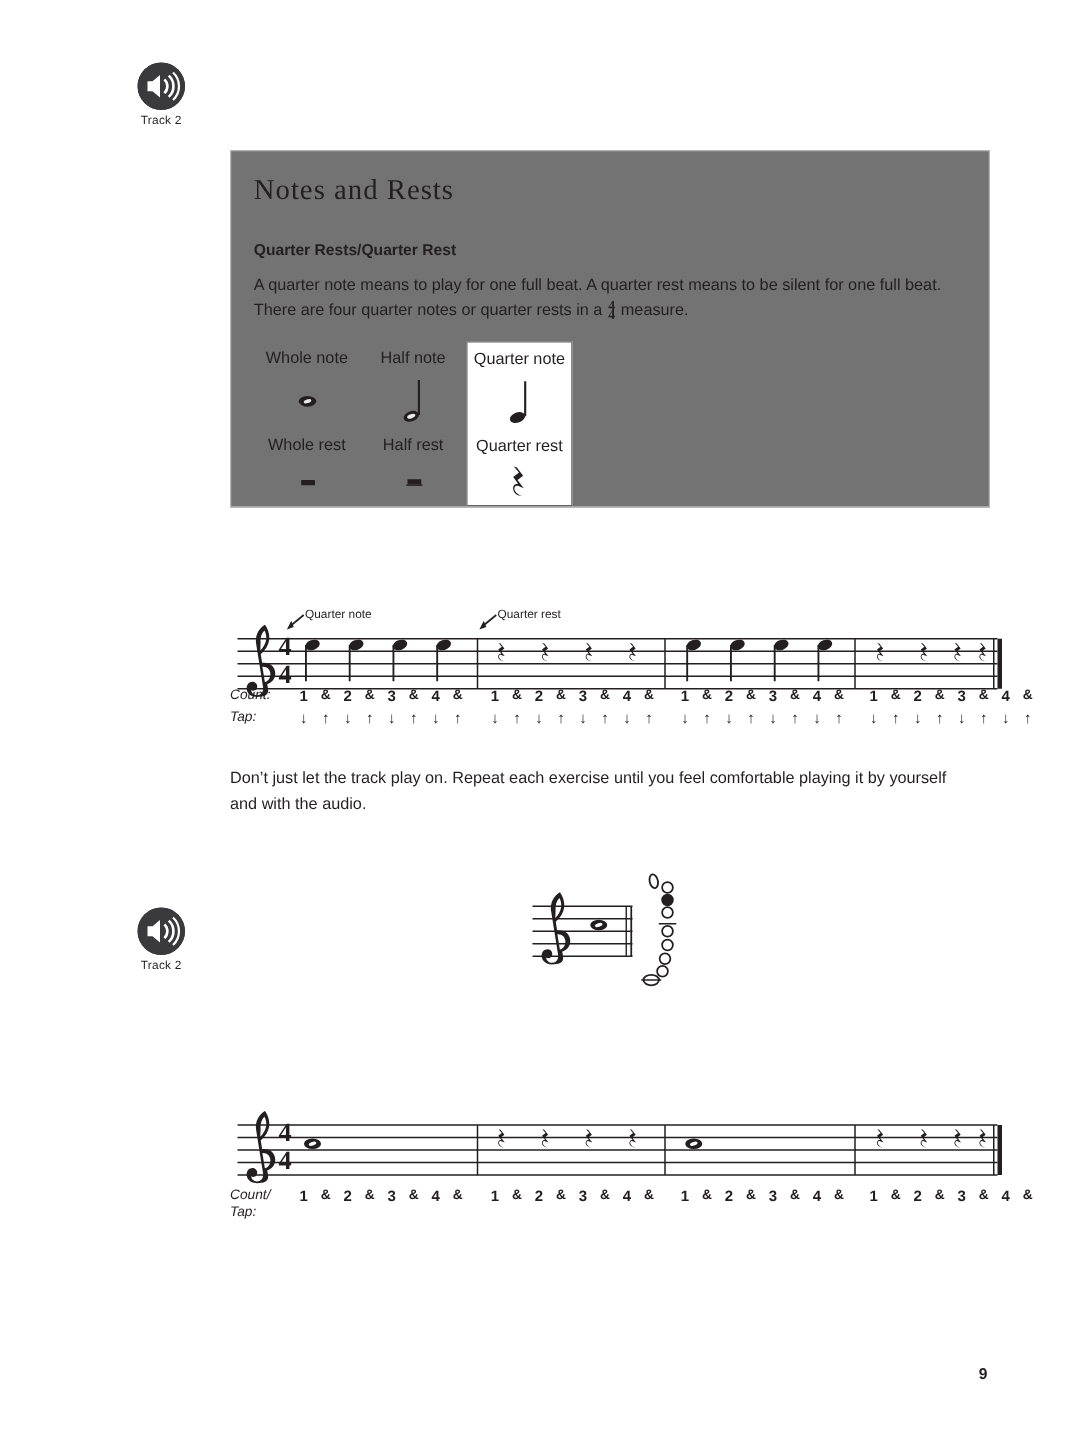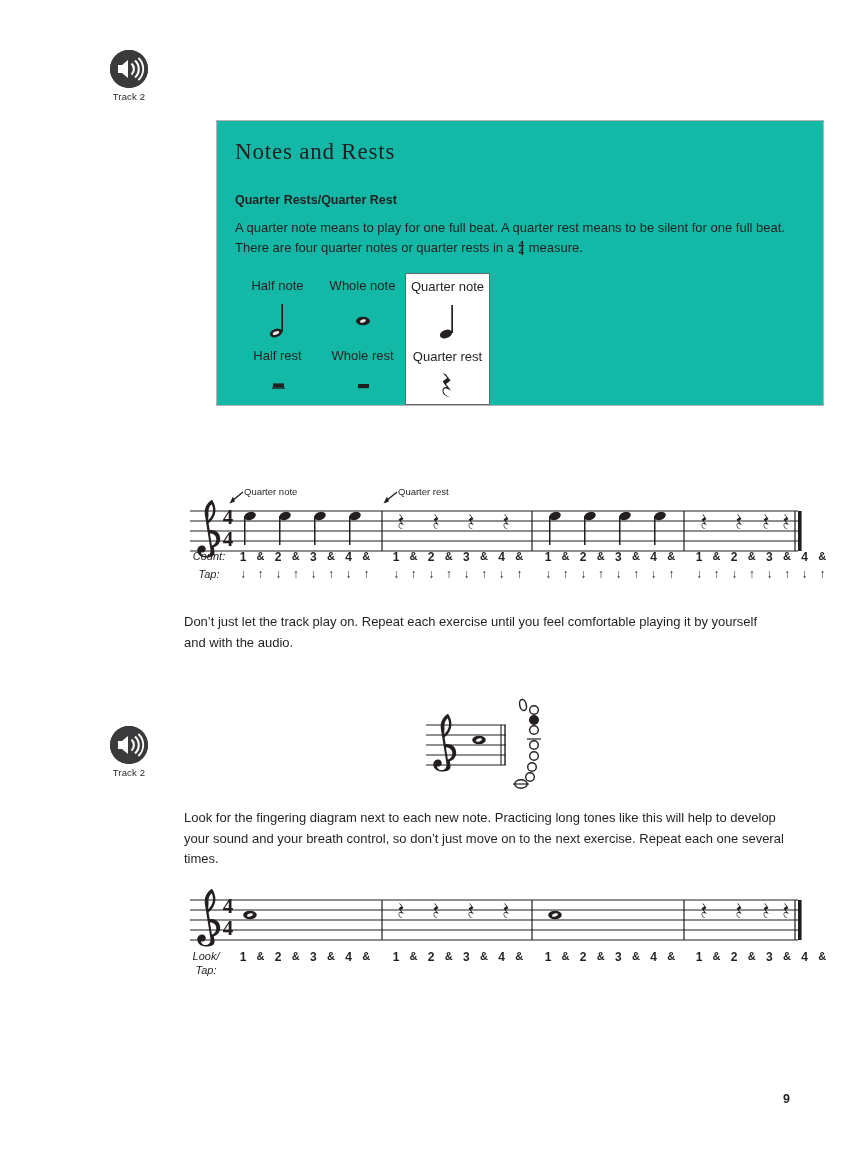--- a/index.html
+++ b/index.html
@@ -35,24 +35,23 @@
     color: #231f20; white-space: nowrap;
   }
   .h2-box {
     font-family: "Liberation Serif", serif;
     font-size: 23px; letter-spacing: .8px; color: #231f20;
   }
 
   
   .infobox {
     position: absolute;
-    background: #14b8a6;
+    background: #737373;
     border: 1px solid #b6b6b6;
     box-sizing: border-box;
-    margin-left: 32px;
   }
   .infobox .sub {
     font-size: 12.5px; font-weight: bold; color: #231f20;
   }
   .infobox p.body {
     font-size: 13px; line-height: 20px; color: #231f20; margin: 0;
   }
 
   .timesig-inline {
     display: inline-block; vertical-align: -3px;
@@ -81,21 +80,21 @@
   }
 
   
   .exercise { position: absolute; }
   .annot {
     position: absolute; font-size: 9.5px; color: #231f20; white-space: nowrap;
   }
   .counts { position: absolute; }
   .ct-label {
     position: absolute; font-size: 11px; font-style: italic; color: #231f20;
-    text-align: center; line-height: 13px;
+    text-align: left; line-height: 13px;
   }
   .beatnum {
     position: absolute; font-size: 12px; font-weight: bold; color: #231f20;
     text-align: center; width: 14px;
   }
   .beatamp {
     position: absolute; font-size: 11px; font-weight: bold; color: #231f20;
     text-align: center; width: 14px;
   }
   .tapArrow {
@@ -132,49 +131,49 @@
 
     <div class="sub" style="position:absolute; left:18px; top:72px;">Quarter Rests/Quarter Rest</div>
 
     <p class="body" style="position:absolute; left:18px; top:97px; width:584px;">
       <span>A quarter note means to play for one full beat. A quarter rest means to be silent for one full beat. There are four quarter notes or quarter rests in a </span><span class="timesig-inline"><i>4</i><i>4</i></span><span> measure.</span>
     </p>
 
     <div class="nr-grid" style="left:18px; top:152px;">
 
       <div class="nr-col">
+        <div class="nr-label">Whole note</div>
+        <div class="nr-glyph">
+          <svg width="22" height="16" viewBox="0 0 22 16">
+            <ellipse cx="11" cy="8" rx="7" ry="4.3" fill="#231f20"></ellipse>
+            <ellipse cx="11" cy="8" rx="3.1" ry="1.55" fill="#e9e9e9" transform="rotate(-18 11 8)"></ellipse>
+          </svg>
+        </div>
+        <div class="nr-label">Whole rest</div>
+        <div class="nr-glyph2">
+          <svg width="20" height="12" viewBox="0 0 20 12">
+            <rect x="5" y="4" width="11" height="4.2" fill="#231f20"></rect>
+          </svg>
+        </div>
+      </div>
+
+      <div class="nr-col">
         <div class="nr-label">Half note</div>
         <div class="nr-glyph">
           <svg width="22" height="42" viewBox="0 0 22 42">
             <rect x="14.3" y="4" width="1.7" height="28" fill="#231f20"></rect>
             <ellipse cx="9" cy="33" rx="6.3" ry="4.1" fill="#231f20" transform="rotate(-20 9 33)"></ellipse>
             <ellipse cx="9" cy="33" rx="3.4" ry="1.6" fill="#e9e9e9" transform="rotate(-20 9 33)"></ellipse>
           </svg>
         </div>
         <div class="nr-label">Half rest</div>
         <div class="nr-glyph2">
           <svg width="20" height="12" viewBox="0 0 20 12">
             <rect x="5" y="3.4" width="11" height="4.2" fill="#231f20"></rect>
             <rect x="4" y="7.6" width="13" height="1.1" fill="#231f20"></rect>
-          </svg>
-        </div>
-      </div>
-
-      <div class="nr-col">
-        <div class="nr-label">Whole note</div>
-        <div class="nr-glyph">
-          <svg width="22" height="16" viewBox="0 0 22 16">
-            <ellipse cx="11" cy="8" rx="7" ry="4.3" fill="#231f20"></ellipse>
-            <ellipse cx="11" cy="8" rx="3.1" ry="1.55" fill="#e9e9e9" transform="rotate(-18 11 8)"></ellipse>
-          </svg>
-        </div>
-        <div class="nr-label">Whole rest</div>
-        <div class="nr-glyph2">
-          <svg width="20" height="12" viewBox="0 0 20 12">
-            <rect x="5" y="4" width="11" height="4.2" fill="#231f20"></rect>
           </svg>
         </div>
       </div>
 
       <div class="nr-col highlight">
         <div class="nr-label">Quarter note</div>
         <div class="nr-glyph">
           <svg width="22" height="42" viewBox="0 0 22 42">
             <rect x="14.3" y="4" width="1.7" height="28" fill="#231f20"></rect>
             <ellipse cx="9" cy="33" rx="6.3" ry="4.1" fill="#231f20" transform="rotate(-20 9 33)"></ellipse>
@@ -435,21 +434,20 @@
     <circle cx="25" cy="58" r="4.3" fill="none" stroke="#231f20" stroke-width="1.4"></circle>
     <circle cx="23" cy="69" r="4.3" fill="none" stroke="#231f20" stroke-width="1.4"></circle>
     <circle cx="21" cy="79" r="4.3" fill="none" stroke="#231f20" stroke-width="1.4"></circle>
 
     <g>
       <ellipse cx="12" cy="86" rx="6.2" ry="4.2" fill="none" stroke="#231f20" stroke-width="1.4"></ellipse>
       <line x1="4" y1="86" x2="20" y2="86" stroke="#231f20" stroke-width="1.2"></line>
     </g>
   </svg>
 
-  <div class="para" style="left:184px; top:808px; width:610px;">Look for the fingering diagram next to each new note. Practicing long tones like this will help to develop your sound and your breath control, so don’t just move on to the next exercise. Repeat each one several times.</div>
 
   <div class="exercise" style="left:184px; top:888px;">
     <svg width="620" height="62" viewBox="0 0 620 62" style="position:absolute; left:0; top:0;">
       <g stroke="#231f20" stroke-width="1.1">
         <line x1="6" y1="12" x2="614" y2="12"></line>
         <line x1="6" y1="22" x2="614" y2="22"></line>
         <line x1="6" y1="32" x2="614" y2="32"></line>
         <line x1="6" y1="42" x2="614" y2="42"></line>
         <line x1="6" y1="52" x2="614" y2="52"></line>
       </g>
@@ -495,21 +493,21 @@
         <path transform="translate(578,14) scale(0.62)" d="M5.5 3 L10.5 9.5 L6 13 L11 19.5 L6.4 17.6 C4 17 2.6 19.2 4.2 22 C5.3 24 7.6 25.4 9.6 25.6 C7.2 26 4.4 24.6 3.2 22.4 C1.6 19.4 2.8 15.6 6.6 16.1 L2.6 10.5 L7.2 7 L3 2.2 Z"></path>
         <path transform="translate(598,14) scale(0.62)" d="M5.5 3 L10.5 9.5 L6 13 L11 19.5 L6.4 17.6 C4 17 2.6 19.2 4.2 22 C5.3 24 7.6 25.4 9.6 25.6 C7.2 26 4.4 24.6 3.2 22.4 C1.6 19.4 2.8 15.6 6.6 16.1 L2.6 10.5 L7.2 7 L3 2.2 Z"></path>
       </g>
       <g>
         <line x1="611" y1="12" x2="611" y2="52" stroke="#231f20" stroke-width="1.2"></line>
         <rect x="614" y="12" width="3.6" height="40" fill="#231f20"></rect>
       </g>
     </svg>
 
     <div class="counts" style="position:absolute; left:0; top:62px; width:620px; height:34px;">
-      <div class="ct-label" style="left:0px; top:0px; width:44px;">Look/</div>
+      <div class="ct-label" style="left:0px; top:0px; width:44px;">Count/</div>
       <div class="ct-label" style="left:0px; top:14px; width:44px;">Tap:</div>
       <div id="ex2-beats">
           <div class="beatnum" style="left: 52px; top: 0px;">1</div>
           <div class="beatamp" style="left: 69.6px; top: 0px;">&amp;</div>
           <div class="beatnum" style="left: 87.2px; top: 0px;">2</div>
           <div class="beatamp" style="left: 104.8px; top: 0px;">&amp;</div>
           <div class="beatnum" style="left: 122.4px; top: 0px;">3</div>
           <div class="beatamp" style="left: 140px; top: 0px;">&amp;</div>
           <div class="beatnum" style="left: 157.6px; top: 0px;">4</div>
           <div class="beatamp" style="left: 175.2px; top: 0px;">&amp;</div>

